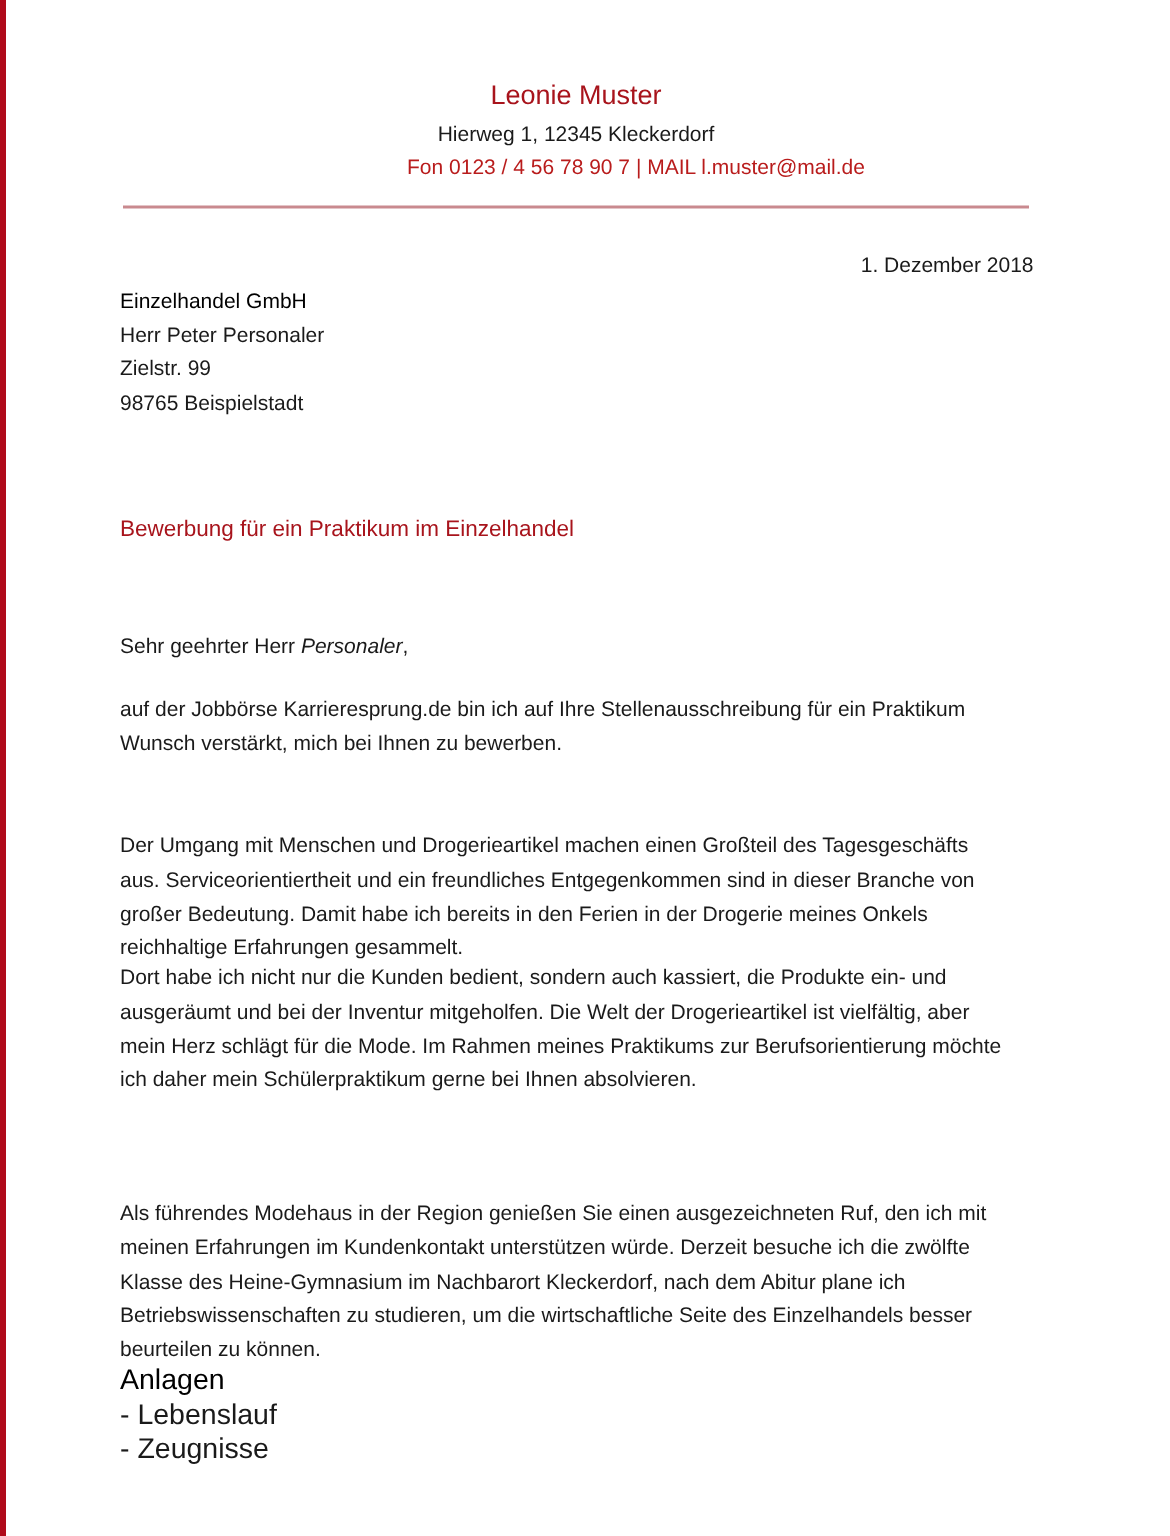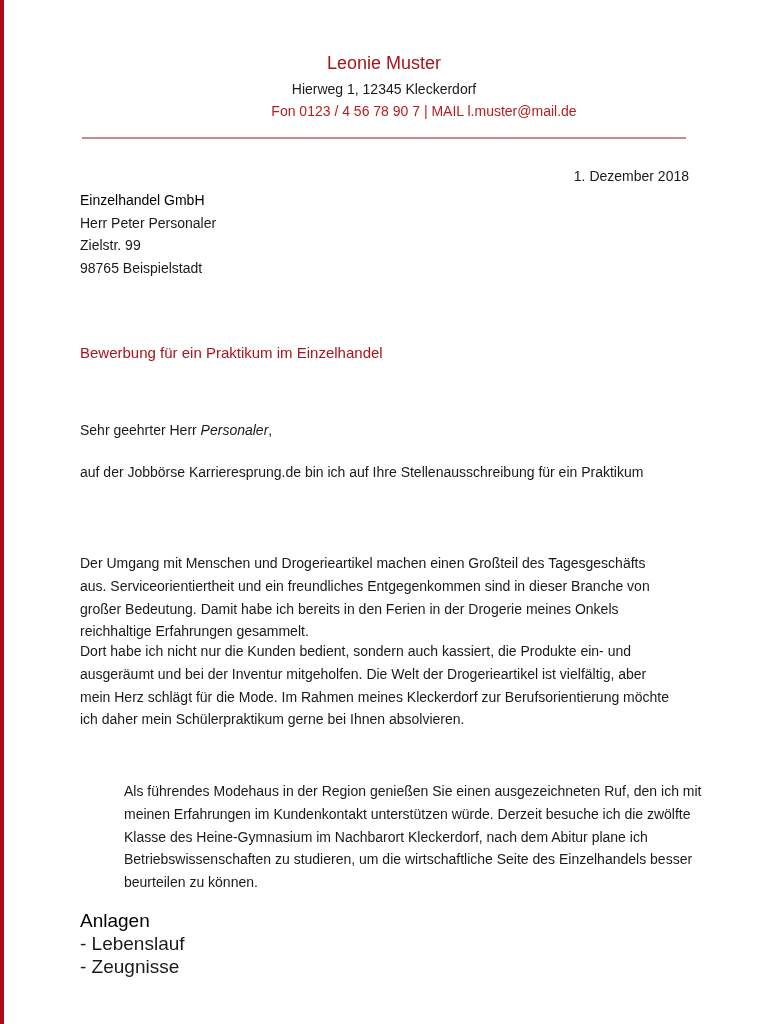--- a/index.html
+++ b/index.html
@@ -105,21 +105,21 @@
       font-size: 14px;
       line-height: 22.8px;
     }
     .para .line {
       display: block;
       white-space: nowrap;
     }
     .p1 { top: 461px; }
     .p2 { top: 552px; }
     .p3 { top: 640px; }
-    .p4 { top: 780px; margin-left: 44px; }
+    .p4 { top: 797px; }
     .attachments {
       position: absolute;
       left: 80px;
       top: 910px;
       font-size: 19px;
       line-height: 22.8px;
     }
     .attachments .title {
       color: #000;
     }
@@ -144,33 +144,34 @@
   <div>Zielstr. 99</div>
   <div>98765 Beispielstadt</div>
 </div>
 
 <div class="subject">Bewerbung für ein Praktikum im Einzelhandel</div>
 
 <div class="salutation"><span>Sehr geehrter Herr </span><em>Personaler</em><span>,</span></div>
 
 <div class="para p1">
   <span class="line">auf der Jobbörse Karrieresprung.de bin ich auf Ihre Stellenausschreibung für ein Praktikum</span>
+  <span class="line">Wunsch verstärkt, mich bei Ihnen zu bewerben.</span>
 </div>
 
 <div class="para p2">
   <span class="line">Der Umgang mit Menschen und Drogerieartikel machen einen Großteil des Tagesgeschäfts</span>
   <span class="line">aus. Serviceorientiertheit und ein freundliches Entgegenkommen sind in dieser Branche von</span>
   <span class="line">großer Bedeutung. Damit habe ich bereits in den Ferien in der Drogerie meines Onkels</span>
   <span class="line">reichhaltige Erfahrungen gesammelt.</span>
 </div>
 
 <div class="para p3">
   <span class="line">Dort habe ich nicht nur die Kunden bedient, sondern auch kassiert, die Produkte ein- und</span>
   <span class="line">ausgeräumt und bei der Inventur mitgeholfen. Die Welt der Drogerieartikel ist vielfältig, aber</span>
-  <span class="line">mein Herz schlägt für die Mode. Im Rahmen meines Kleckerdorf zur Berufsorientierung möchte</span>
+  <span class="line">mein Herz schlägt für die Mode. Im Rahmen meines Praktikums zur Berufsorientierung möchte</span>
   <span class="line">ich daher mein Schülerpraktikum gerne bei Ihnen absolvieren.</span>
 </div>
 
 <div class="para p4">
   <span class="line">Als führendes Modehaus in der Region genießen Sie einen ausgezeichneten Ruf, den ich mit</span>
   <span class="line">meinen Erfahrungen im Kundenkontakt unterstützen würde. Derzeit besuche ich die zwölfte</span>
   <span class="line">Klasse des Heine-Gymnasium im Nachbarort Kleckerdorf, nach dem Abitur plane ich</span>
   <span class="line">Betriebswissenschaften zu studieren, um die wirtschaftliche Seite des Einzelhandels besser</span>
   <span class="line">beurteilen zu können.</span>
 </div>

